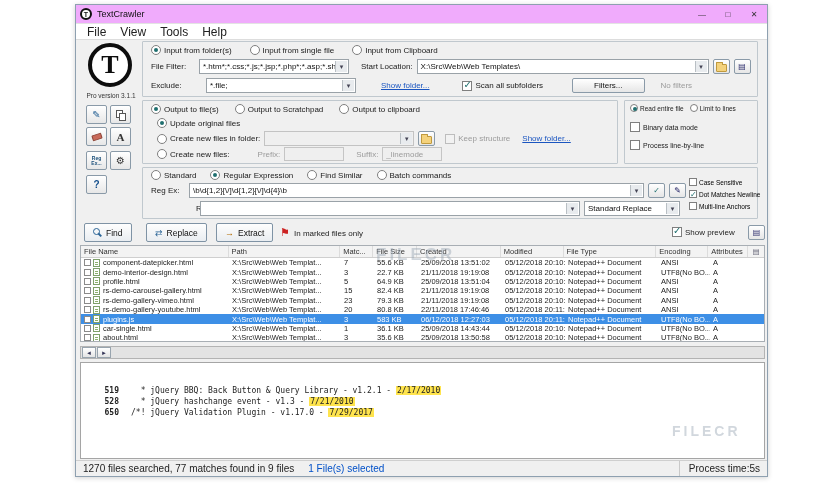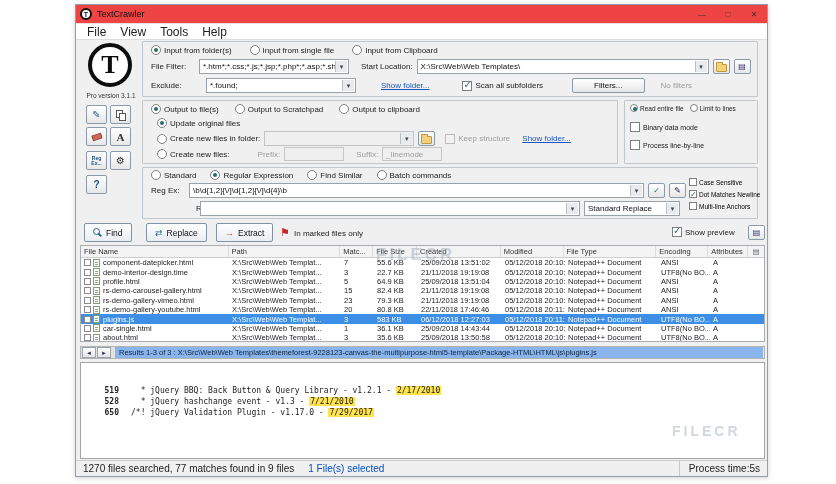--- a/index.html
+++ b/index.html
@@ -1,20 +1,20 @@
 <!DOCTYPE html>
 <html><head>
 <meta charset="utf-8">
 <style>
   *{margin:0;padding:0;box-sizing:border-box;}
   html,body{width:836px;height:484px;background:#fff;font-family:"Liberation Sans","DejaVu Sans",sans-serif;overflow:hidden;}
   body{position:relative;}
   .window{position:absolute;left:75px;top:4px;width:693px;height:473px;background:#f0f0f0;border:1px solid #8ea0b0;box-shadow:0 1px 5px rgba(0,0,0,.18);}
   
-  .titlebar{position:absolute;left:0;top:0;right:0;height:19px;background:#ef4444;display:flex;align-items:center;border-bottom:1px solid #e3e3e3;padding-left:4px;}
+  .titlebar{position:absolute;left:0;top:0;right:0;height:19px;background:#f0abfc;display:flex;align-items:center;border-bottom:1px solid #e3e3e3;padding-left:4px;}
   .app-icon{width:12px;height:12px;border:2px solid #111;border-radius:50%;display:flex;align-items:center;justify-content:center;font-size:7px;font-weight:700;color:#111;background:#fff;flex:0 0 auto;}
   .title-text{font-size:9px;color:#111;margin-left:5px;}
   .win-controls{margin-left:auto;display:flex;height:100%;}
   .wc{width:26px;height:100%;display:flex;align-items:center;justify-content:center;font-size:8px;color:#333;}
   
   .menubar{position:absolute;left:0;top:19px;right:0;height:16px;background:#fff;border-bottom:1px solid #ddd;display:flex;align-items:center;padding-left:4px;}
   .menu-item{font-size:12px;color:#222;padding:0 7px;height:100%;display:flex;align-items:center;}
   
   .logo{position:absolute;left:12px;top:38px;width:44px;height:44px;border:4px solid #0d0d0d;border-radius:50%;background:#fff;display:flex;align-items:center;justify-content:center;font-family:"Liberation Serif","DejaVu Serif",serif;font-size:26px;font-weight:700;color:#0d0d0d;}
   .version{position:absolute;left:0;top:87px;width:70px;text-align:center;font-size:6.5px;color:#333;}
@@ -179,21 +179,21 @@
       <span class="ibtn">
           <span class="folder"></span>
         </span>
       <span class="ibtn">
           <span>▤</span>
         </span>
     </div>
     <div class="frow" style="left:8px;top:36px;gap:11px;">
       <span style="width:44px;">Exclude:</span>
       <span class="combo w150">
-          <span>*.found;</span>
+          <span>*.file;</span>
         </span>
       <span class="link" style="margin-left:14px;">Show folder...</span>
       <label class="cl" style="margin-left:22px;">
           <span class="cbx on"></span>
           <span>Scan all subfolders</span>
         </label>
       <span class="sbtn" style="margin-left:18px;">Filters...</span>
       <span class="dis-label" style="margin-left:5px;">No filters</span>
     </div>
   </div>
@@ -385,21 +385,21 @@
           <div class="td c6">05/12/2018 20:10:...</div>
           <div class="td c7">Notepad++ Document</div>
           <div class="td c8">ANSI</div>
           <div class="td c9">A</div>
         </div>
 
         <div class="tr">
           <div class="td c1">
             <span class="rowcb"></span>
             <span class="ficon"></span>
-            <span style="overflow:hidden;white-space:nowrap;">demo-interior-design.time</span>
+            <span style="overflow:hidden;white-space:nowrap;">demo-interior-design.html</span>
           </div>
           <div class="td c2">X:\Src\Web\Web Templat...</div>
           <div class="td c3">3</div>
           <div class="td c4">22.7 KB</div>
           <div class="td c5">21/11/2018 19:19:08</div>
           <div class="td c6">05/12/2018 20:10:...</div>
           <div class="td c7">Notepad++ Document</div>
           <div class="td c8">UTF8(No BO...</div>
           <div class="td c9">A</div>
         </div>
@@ -514,21 +514,20 @@
           <div class="td c7">Notepad++ Document</div>
           <div class="td c8">UTF8(No BO...</div>
           <div class="td c9">A</div>
         </div>
       </div>
   </div>
 
   <div class="resultsbar">
     <span class="navbtn">◄</span>
     <span class="navbtn">►</span>
-    <div class="resultstrip">Results 1-3 of 3 :  X:\Src\Web\Web Templates\themeforest-9228123-canvas-the-multipurpose-html5-template\Package-HTML\HTML\js\plugins.js</div>
   </div>
 
   <div class="preview">
 
       <div class="pline">
         <span class="pnum">519</span>
         <span class="ptext">  * jQuery BBQ: Back Button &amp; Query Library - v1.2.1 - </span>
         <span class="pdate">2/17/2010</span>
       </div>
 

